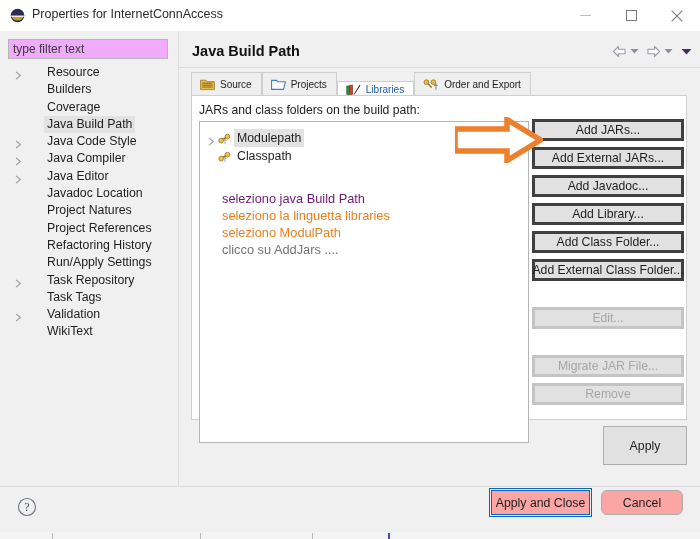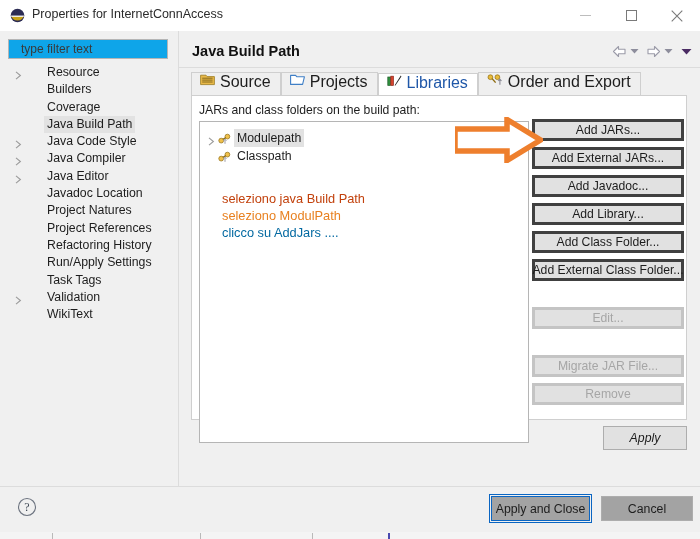--- a/index.html
+++ b/index.html
@@ -46,22 +46,22 @@
   .win-close { right: 0px; }
 
   
   .left-pane {
     position:absolute; left:0; top:31px; width:178px; height:455px;
     background:#f0f0f0;
     border-right: 1px solid #dcdcdc;
   }
   .filter-box {
     position:absolute; left:8px; top:8px; width:160px; height:20px;
-    background:#0ea5e9; border:1px solid #b5b5b5; box-sizing:border-box;
-    font-size:12px; color:#3a3a3a; padding-left:12px; line-height:19px;
+    background:#f0abfc; border:1px solid #b5b5b5; box-sizing:border-box;
+    font-size:12px; color:#3a3a3a; padding-left:4px; line-height:19px;
     white-space:nowrap; overflow:hidden;
   }
   .tree { position:absolute; left:0; top:33px; width:178px; }
   .tree-item {
     position:relative; height:17.3px; line-height:17.3px;
     font-size:12.3px; color:#1d1d1d; white-space:nowrap;
     padding-left:44px;
   }
   .tree-item .twisty {
     position:absolute; left:15px; top:4px; width:7px; height:9px;
@@ -87,27 +87,27 @@
   .hdr-sep {
     position:absolute; left:0; top:36px; width:521px; height:1px; background:#dcdcdc;
   }
 
   
   .tabs {
     position:absolute; left:12px; top:40px; height:25px;
     display:flex; align-items:flex-end;
   }
   .tab {
-    height:24px; display:flex; align-items:flex-start; gap:5px;
-    padding:0 9px 0 8px; font-size:16px; color:#1d1d1d;
+    height:24px; display:flex; align-items:center; gap:5px;
+    padding:0 9px 0 8px; font-size:10px; color:#1d1d1d;
     background:#efefef; border:1px solid #cfcfcf; border-bottom:none;
     box-sizing:border-box; white-space:nowrap;
   }
   .tab.active {
-    background:#ffffff; color:#1f57a8; height:23px; border-color:#cfcfcf;
+    background:#ffffff; color:#1f57a8; height:15px; border-color:#cfcfcf;
   }
   .tab .tico { display:flex; align-items:center; }
   .tab-panel-full {
     position:absolute; left:12px; top:64px; width:496px; height:325px;
     background:#ffffff; border:1px solid #cfcfcf; box-sizing:border-box;
   }
   .panel-label {
     position:absolute; left:20px; top:72px;
     font-size:12.2px; color:#1d1d1d; white-space:nowrap;
   }
@@ -138,41 +138,41 @@
     background:#e1e1e1; border:3px solid #404040; box-sizing:border-box;
     font-size:12.2px; color:#1d1d1d;
     display:flex; align-items:center; justify-content:center;
     white-space:nowrap;
   }
   .sbtn.disabled { color:#a6a6a6; background:#e1e1e1; border-color:#c4c4c4; }
   .sbtn.gap-before { margin-top:26px; }
 
   
   .apply-btn {
-    position:absolute; left:424px; top:395px; width:84px; height:24px;
+    position:absolute; left:424px; top:395px; width:84px; height:39px;
     background:#e1e1e1; border:1px solid #adadad; box-sizing:border-box;
     font-size:12.3px; color:#1d1d1d;
-    display:flex; align-items:center; justify-content:center;font-style:italic;
+    display:flex; align-items:center; justify-content:center;
   }
 
   
   .footer {
     position:absolute; left:0; top:486px; width:700px; height:45px;
     background:#f0f0f0; border-top:1px solid #dcdcdc;
   }
   .help-icon { position:absolute; left:17px; top:10px; }
   .footer-btn {
-    position:absolute; top:9px; height:25px;
-    background:#a3a3a3; border:1px solid #adadad; box-sizing:border-box;
+    position:absolute; top:3px; height:25px;
+    background:#fca5a5; border:1px solid #adadad; box-sizing:border-box;
     font-size:12.3px; color:#1d1d1d;
     display:flex; align-items:center; justify-content:center;
     white-space:nowrap;
   }
   .btn-apply-close { left:491px; width:99px; border:1px solid #0a65c2; outline:1px solid #0a65c2; outline-offset:1px; }
-  .btn-cancel { left:601px; width:92px; }
+  .btn-cancel { left:601px; width:82px;border-radius:6px; }
 
   
   .pointer-arrow {
     position:absolute; left:455px; top:117px; width:88px; height:46px;
     pointer-events:none;
   }
 </style>
 </head>
 <body>
 
@@ -227,20 +227,23 @@
               <path d="M1 0.8 L5.4 4.5 L1 8.2" fill="none" stroke="#9a9a9a" stroke-width="1.1"></path>
             </svg></span><span class="lbl">Java Compiler</span></div>
         <div class="tree-item"><span class="twisty"><svg width="7" height="9" viewBox="0 0 7 9">
               <path d="M1 0.8 L5.4 4.5 L1 8.2" fill="none" stroke="#9a9a9a" stroke-width="1.1"></path>
             </svg></span><span class="lbl">Java Editor</span></div>
         <div class="tree-item"><span class="lbl">Javadoc Location</span></div>
         <div class="tree-item"><span class="lbl">Project Natures</span></div>
         <div class="tree-item"><span class="lbl">Project References</span></div>
         <div class="tree-item"><span class="lbl">Refactoring History</span></div>
         <div class="tree-item"><span class="lbl">Run/Apply Settings</span></div>
+        <div class="tree-item"><span class="twisty"><svg width="7" height="9" viewBox="0 0 7 9">
+              <path d="M1 0.8 L5.4 4.5 L1 8.2" fill="none" stroke="#9a9a9a" stroke-width="1.1"></path>
+            </svg></span><span class="lbl">Task Repository</span></div>
         <div class="tree-item"><span class="lbl">Task Tags</span></div>
         <div class="tree-item"><span class="twisty"><svg width="7" height="9" viewBox="0 0 7 9">
               <path d="M1 0.8 L5.4 4.5 L1 8.2" fill="none" stroke="#9a9a9a" stroke-width="1.1"></path>
             </svg></span><span class="lbl">Validation</span></div>
         <div class="tree-item"><span class="lbl">WikiText</span></div>
       </div>
   </div>
 
   <div class="right-pane">
 
@@ -333,23 +336,24 @@
                 <path d="M7.0 10.8 L7.0 6.4 M5.6 7.8 L7.0 6.2 L8.4 7.8" fill="none" stroke="#9a9aa4" stroke-width="1"></path>
               </svg></span><span class="jt-lbl">Modulepath</span></div>
           <div class="jt-row"><span class="jt-icon"><svg width="13" height="12" viewBox="0 0 13 12">
                 <circle cx="3.2" cy="7.6" r="2.4" fill="#f0c04a" stroke="#8f6c0f" stroke-width="0.7"></circle>
                 <circle cx="9.4" cy="3.6" r="2.4" fill="#f0c04a" stroke="#8f6c0f" stroke-width="0.7"></circle>
                 <path d="M4.9 6.2 L7.8 4.6" stroke="#8f6c0f" stroke-width="1.3"></path>
                 <path d="M7.0 10.8 L7.0 6.4 M5.6 7.8 L7.0 6.2 L8.4 7.8" fill="none" stroke="#9a9aa4" stroke-width="1"></path>
               </svg></span><span class="jt-lbl">Classpath</span></div>
         </div>
       <div class="note-block" id="note-block">
-          <div class="note-line" style="color: #c2410c;">seleziono java Build Path</div>
+          <div class="note-line" style="color: #701a75;">seleziono java Build Path</div>
+          <div class="note-line" style="color: rgb(232, 128, 31);">seleziono la linguetta libraries</div>
           <div class="note-line" style="color: rgb(232, 128, 31);">seleziono ModulPath</div>
-          <div class="note-line" style="color: #0369a1;">clicco su AddJars ....</div>
+          <div class="note-line" style="color: #737373;">clicco su AddJars ....</div>
         </div>
     </div>
 
     <div class="btn-col" id="side-buttons">
         <div class="sbtn">
           <span>Add JARs...</span>
         </div>
         <div class="sbtn">
           <span>Add External JARs...</span>
         </div>

